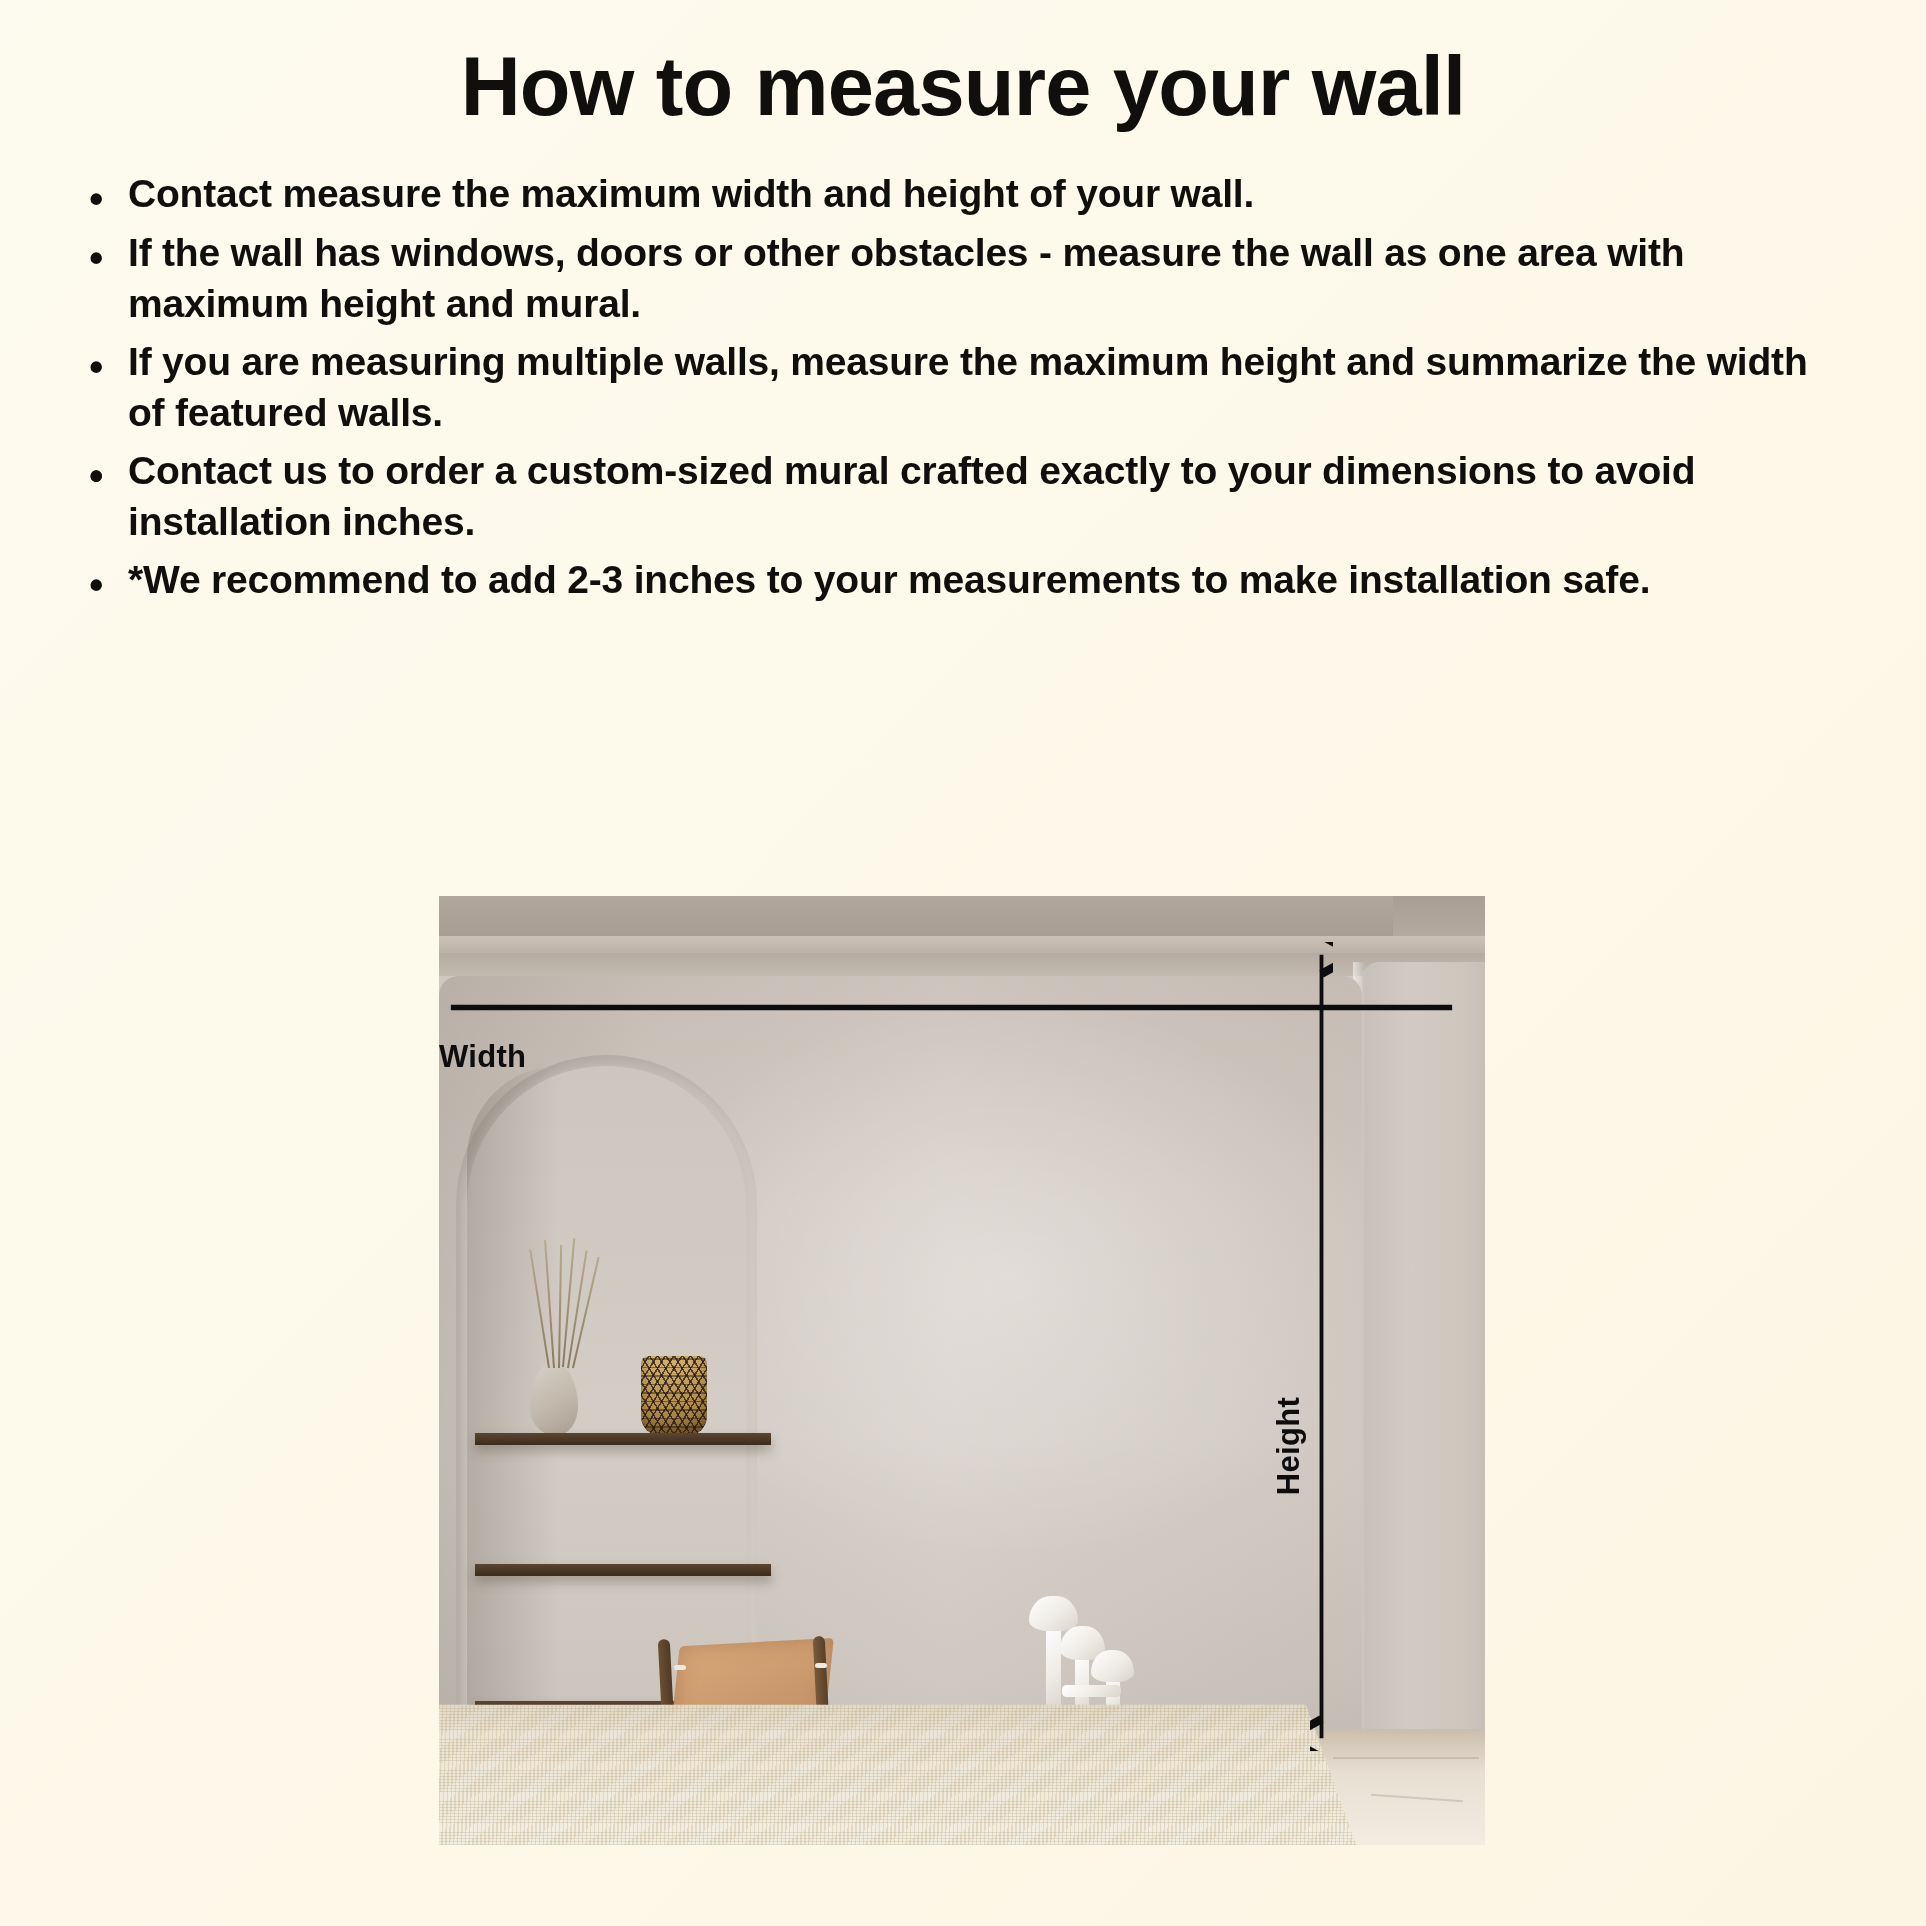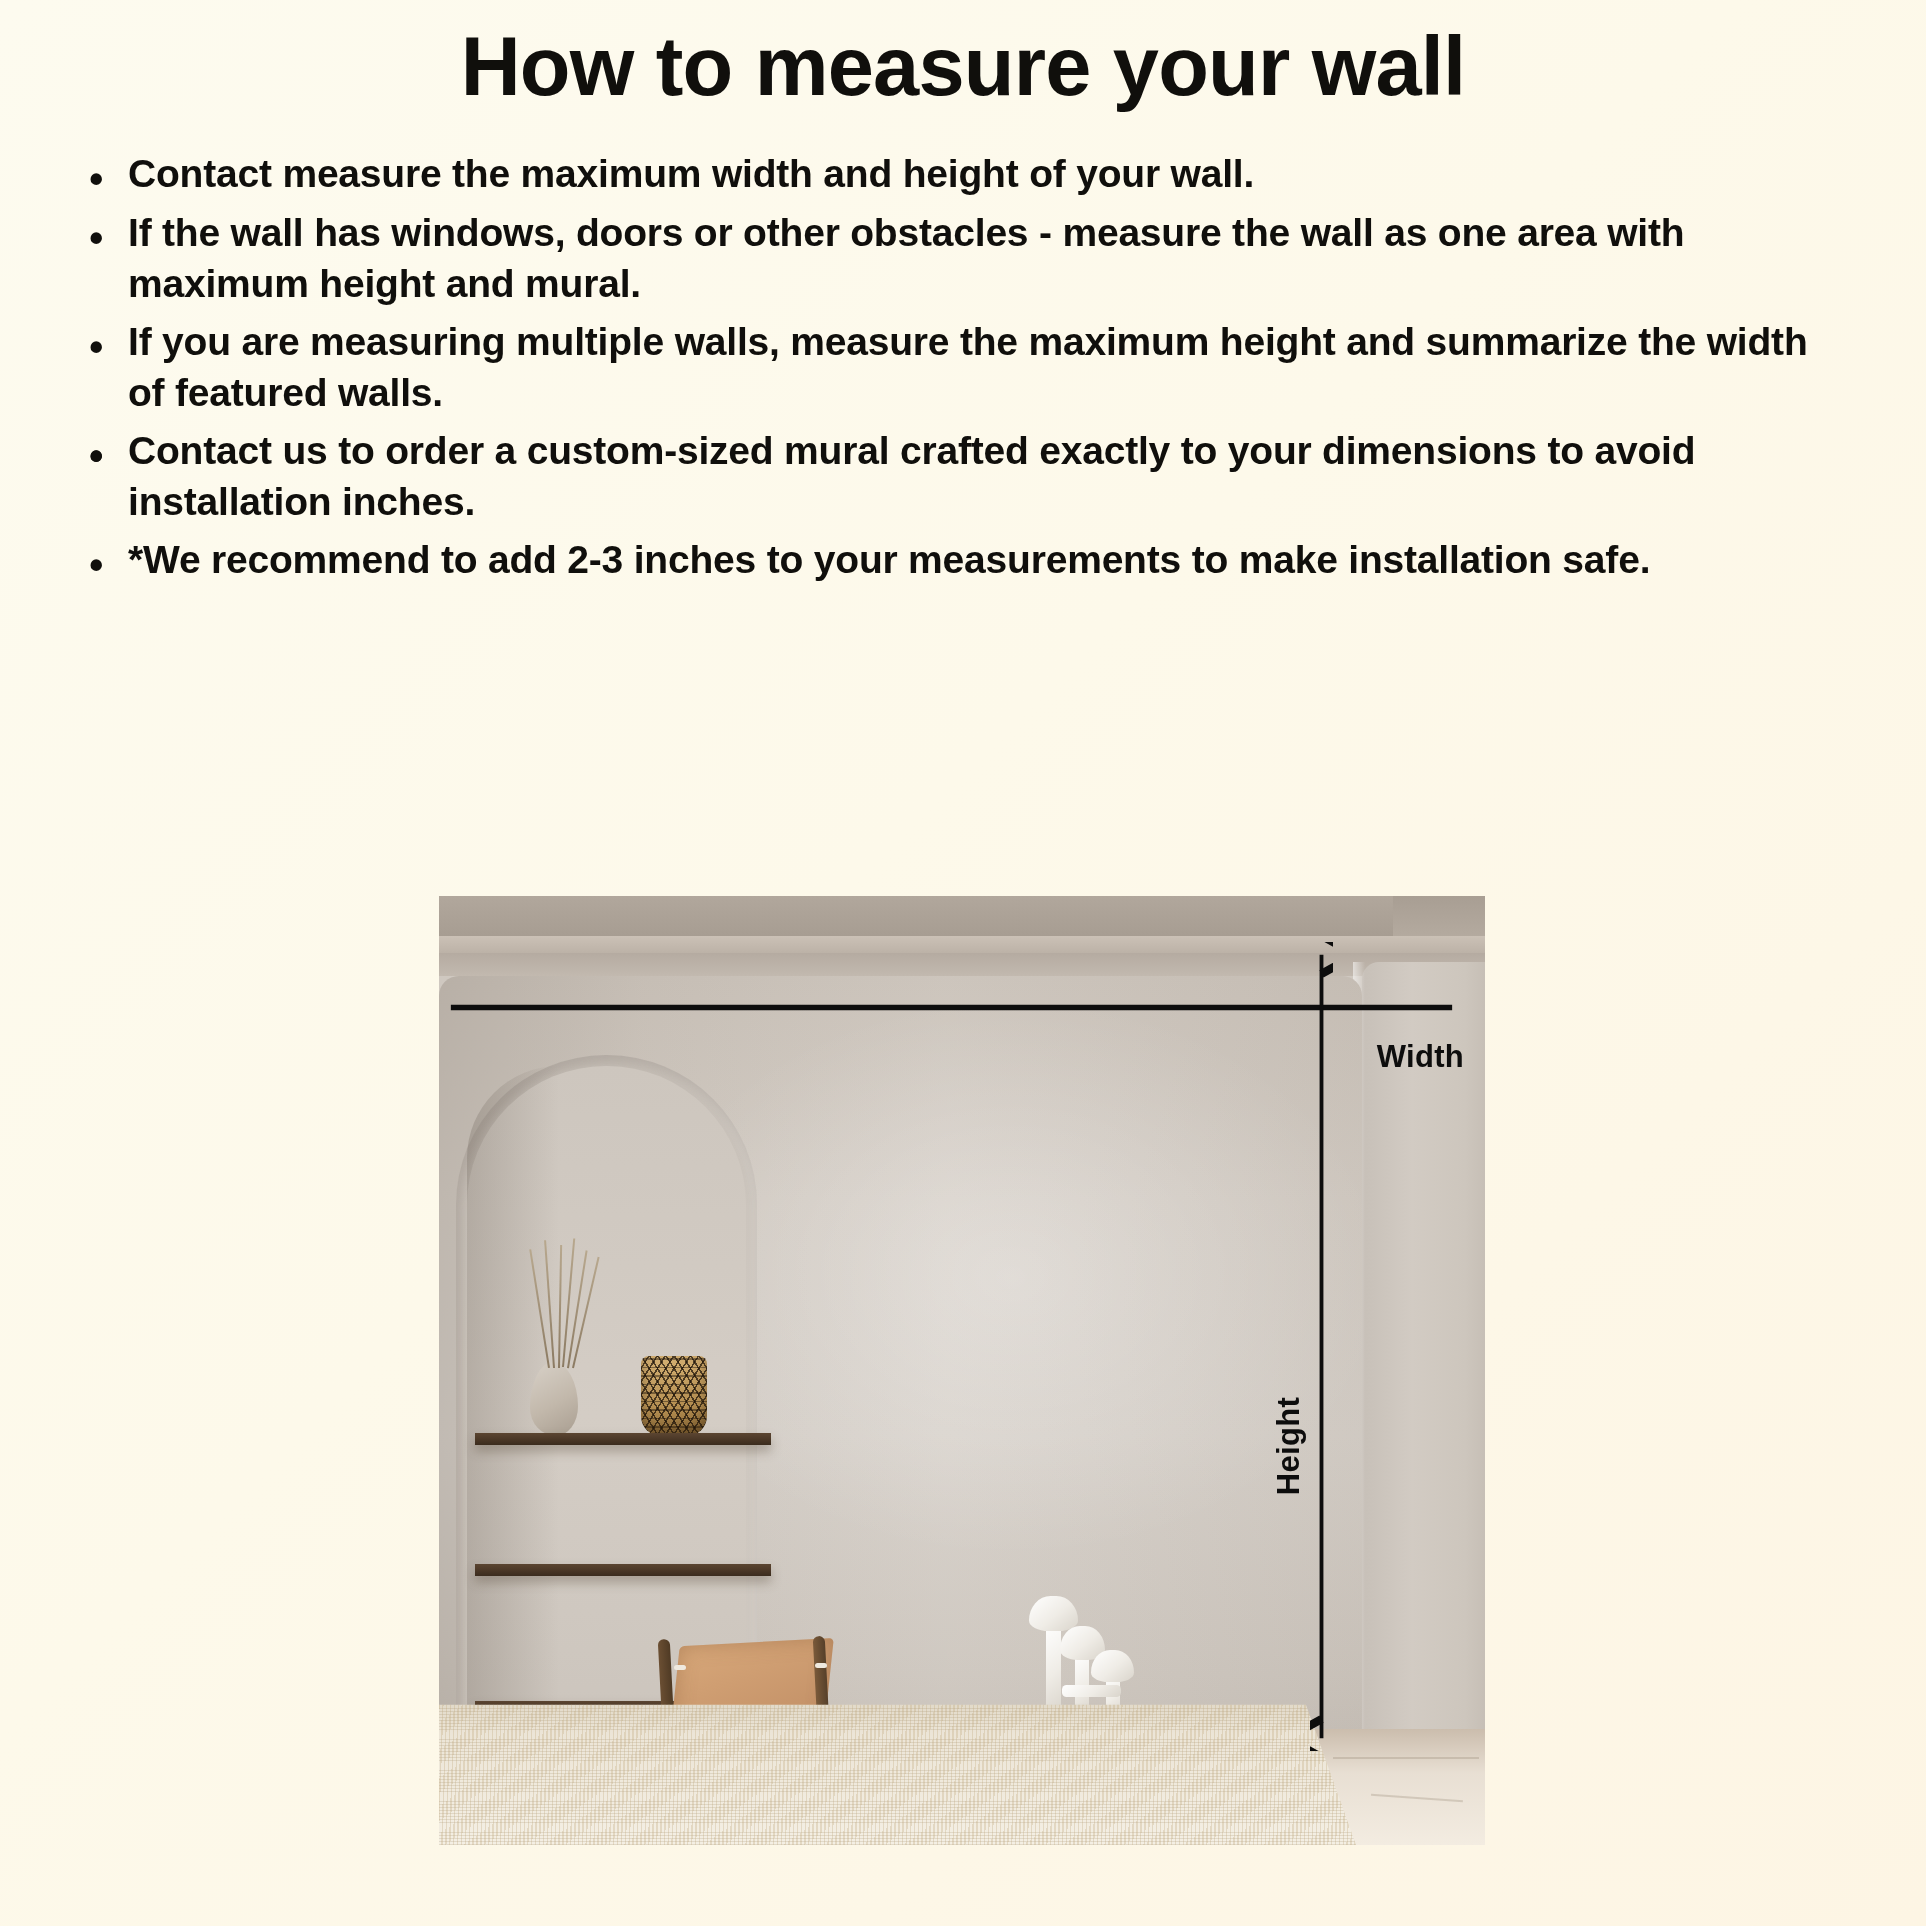--- a/index.html
+++ b/index.html
@@ -12,21 +12,21 @@
     position:relative;
   }
 
   
   .page-title{
     text-align:center;
     font-size:83px;
     font-weight:800;
     letter-spacing:-0.8px;
     margin:0;
-    padding-top:19px;
+    padding-top:39px;
     line-height:1.15;
     color:#100f0c;
   }
 
   
   .tips{
     list-style:none;
     margin:35px 0 0 0;
     padding:0 77px 0 83px;
   }
@@ -288,21 +288,21 @@
   }
 
   
   .arrow-h{
     position:absolute;left:0;top:100px;width:1025px;height:23px;
   }
   .arrow-v{
     position:absolute;left:871px;top:46px;width:23px;height:809px;
   }
   .label-width{
-    position:absolute;left:0;top:143px;width:1025px;text-align:right;
+    position:absolute;left:0;top:143px;width:1025px;text-align:left;
     font-size:31px;font-weight:800;color:#0d0d0d;letter-spacing:0.3px;
   }
   .label-height{
     position:absolute;left:801px;top:532px;
     font-size:31px;font-weight:800;color:#0d0d0d;letter-spacing:0.3px;
     transform:rotate(-90deg);transform-origin:center center;
     white-space:nowrap;
   }
 </style>
 </head>

